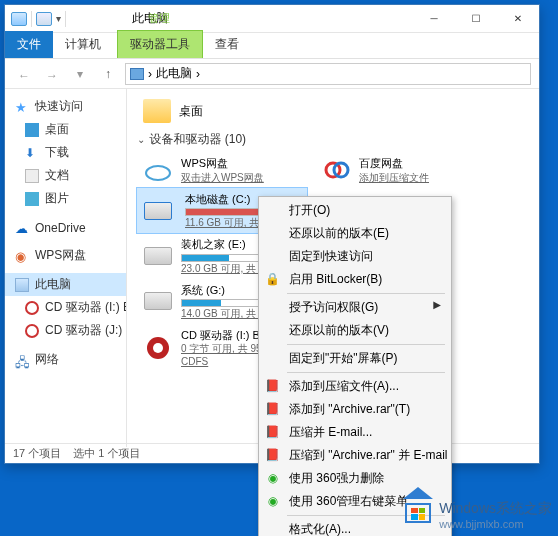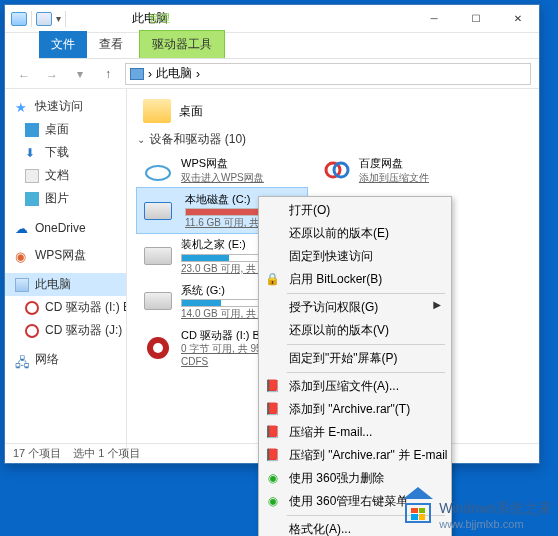--- a/index.html
+++ b/index.html
@@ -7,21 +7,21 @@
 .window { position: absolute; left: 4px; top: 4px; width: 536px; height: 460px; background: #fff; border: 1px solid #3a78b8; box-shadow: 0 4px 12px rgba(0,0,0,.25); }
 .titlebar { height: 28px; background: #fff; display: flex; align-items: center; border-bottom: 1px solid #e5e5e5; }
 .qat { display: flex; align-items: center; gap: 4px; padding: 0 6px; }
 .qat .folder-ico { width: 16px; height: 14px; background: linear-gradient(#cfe8ff,#8fc9ff); border: 1px solid #4b9bd8; border-radius: 2px; }
 .qat .sep { width: 1px; height: 16px; background: #ddd; }
 .qat .dd { font-size: 10px; color: #555; }
 .title-text { flex: 1; text-align: left; padding-left: 60px; font-size: 12px; color: #000; }
 .winbtns { display: flex; }
 .winbtn { width: 42px; height: 28px; display: flex; align-items: center; justify-content: center; font-size: 10px; color: #333; }
 .winbtn.close { color: #333; }
-.ribbon-tabs { height: 26px; display: flex; align-items: flex-end; border-bottom: 1px solid #e1e1e1; margin-left: 34px; }
+.ribbon-tabs { height: 26px; display: flex; align-items: flex-end; border-bottom: 1px solid #e1e1e1; }
 .tab { padding: 5px 12px; font-size: 12px; color: #333; }
 .tab.file { background: #1979ca; color: #fff; }
 .tab.manage { background: #aee571; color: #333; border: 1px solid #7fc93c; border-bottom: none; margin-left: 4px; }
 .contextual { position: absolute; left: 133px; top: 4px; font-size: 11px; color: #7fc93c; padding: 2px 10px; }
 .navbar { height: 30px; display: flex; align-items: center; gap: 6px; padding: 3px 8px; border-bottom: 1px solid #e5e5e5; }
 .navbtn { width: 22px; height: 22px; border-radius: 2px; display: flex; align-items: center; justify-content: center; color: #999; font-size: 12px; }
 .navbtn.active { color: #555; }
 .addr { flex: 1; height: 22px; border: 1px solid #ccc; display: flex; align-items: center; padding: 0 4px; font-size: 12px; gap: 4px; }
 .addr .pc-ico { width: 14px; height: 12px; background: #6aa8e0; border: 1px solid #3a78b8; }
 .body { display: flex; height: calc(100% - 100px); }
@@ -88,22 +88,23 @@
     <div class="title-text">此电脑</div>
     <div class="winbtns">
       <div class="winbtn">─</div>
       <div class="winbtn">☐</div>
       <div class="winbtn close">✕</div>
     </div>
   </div>
 
   <div class="ribbon-tabs">
     <div class="tab file">文件</div>
+    <div class="tab">计算机</div>
+    <div class="tab manage">驱动器工具</div>
     <div class="tab">查看</div>
-    <div class="tab manage">驱动器工具</div>
   </div>
 
   <div class="navbar">
     <div class="navbtn">←</div>
     <div class="navbtn">→</div>
     <div class="navbtn">▾</div>
     <div class="navbtn active">↑</div>
     <div class="addr">
       <span class="pc-ico"></span>
       <span>›</span>

